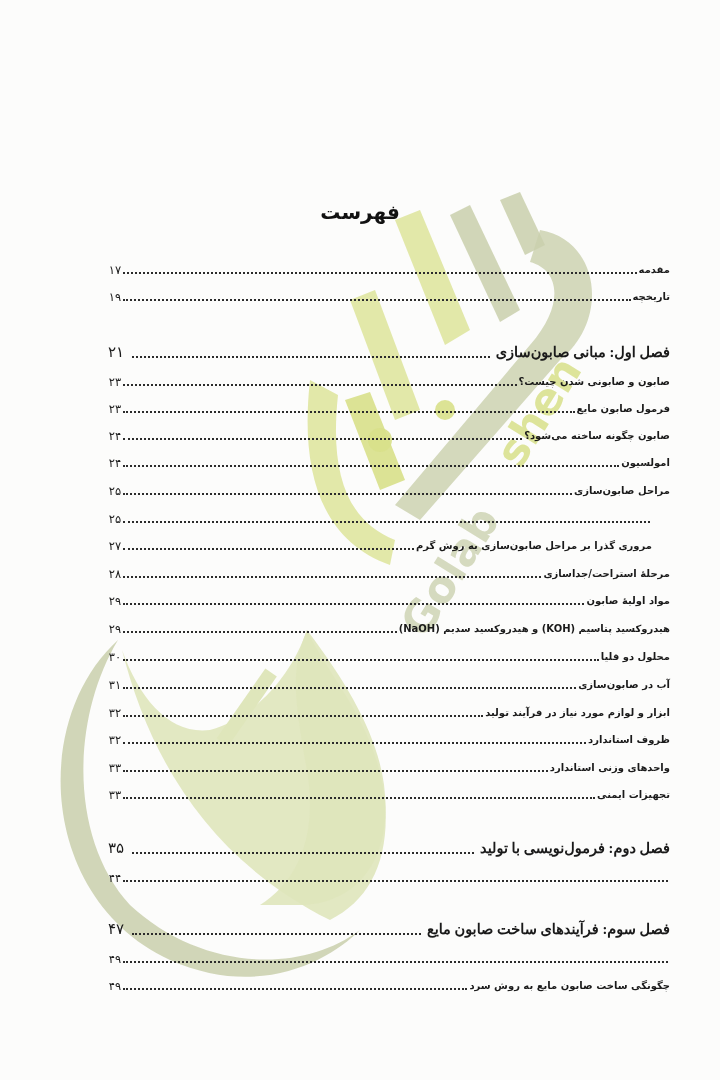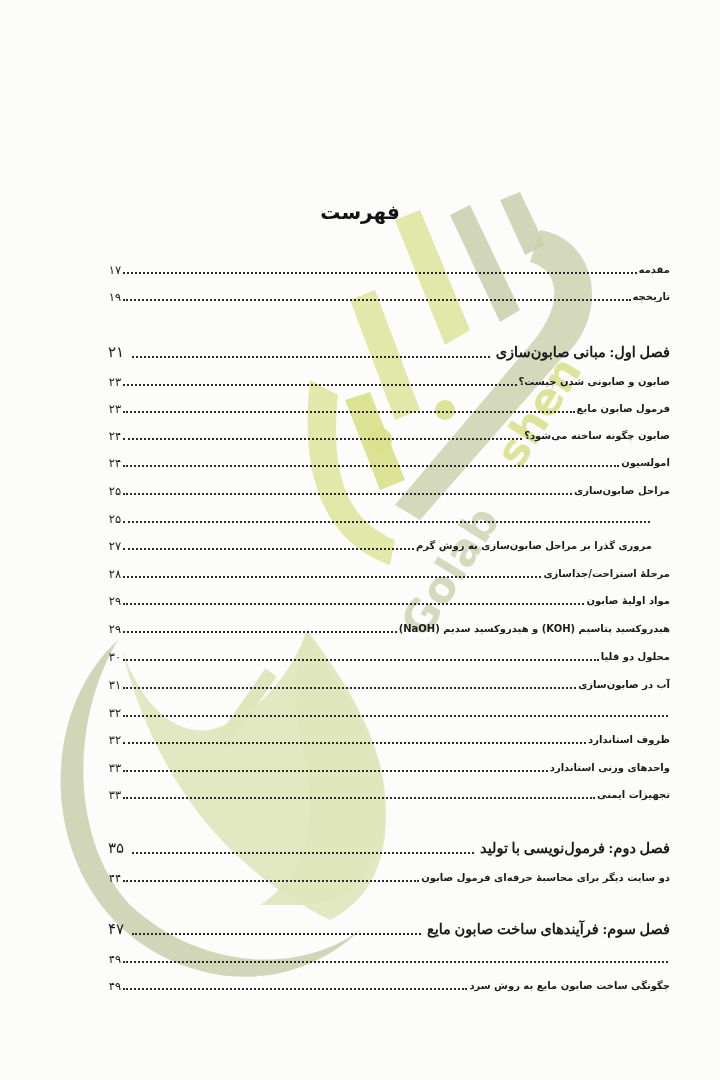--- a/index.html
+++ b/index.html
@@ -193,20 +193,21 @@
     <span class="label">محلول دو قلیا</span>
     <span class="dots"></span>
     <span class="page-no">۳۰</span>
   </div>
   <div class="row" style="top:673px;">
     <span class="label">آب در صابون‌سازی</span>
     <span class="dots"></span>
     <span class="page-no">۳۱</span>
   </div>
   <div class="row" style="top:701px;">
+    <span class="label">ابزار و لوازم مورد نیاز در فرآیند تولید</span>
     <span class="dots"></span>
     <span class="page-no">۳۲</span>
   </div>
   <div class="row" style="top:728px;">
     <span class="label">ظروف استاندارد</span>
     <span class="dots"></span>
     <span class="page-no">۳۲</span>
   </div>
   <div class="row" style="top:756px;">
     <span class="label">واحدهای وزنی استاندارد</span>
@@ -218,21 +219,20 @@
     <span class="dots"></span>
     <span class="page-no">۳۳</span>
   </div>
 
   <div class="row chapter" style="top:838px;">
     <span class="label">فصل دوم: فرمول‌نویسی با تولید</span>
     <span class="dots"></span>
     <span class="page-no">۳۵</span>
   </div>
   <div class="row" style="top:866px;">
-    <span class="label">دو سایت دیگر برای محاسبهٔ حرفه‌ای فرمول صابون</span>
     <span class="dots"></span>
     <span class="page-no">۴۴</span>
   </div>
 
   <div class="row chapter" style="top:919px;">
     <span class="label">فصل سوم: فرآیندهای ساخت صابون مایع</span>
     <span class="dots"></span>
     <span class="page-no">۴۷</span>
   </div>
   <div class="row" style="top:947px;">

